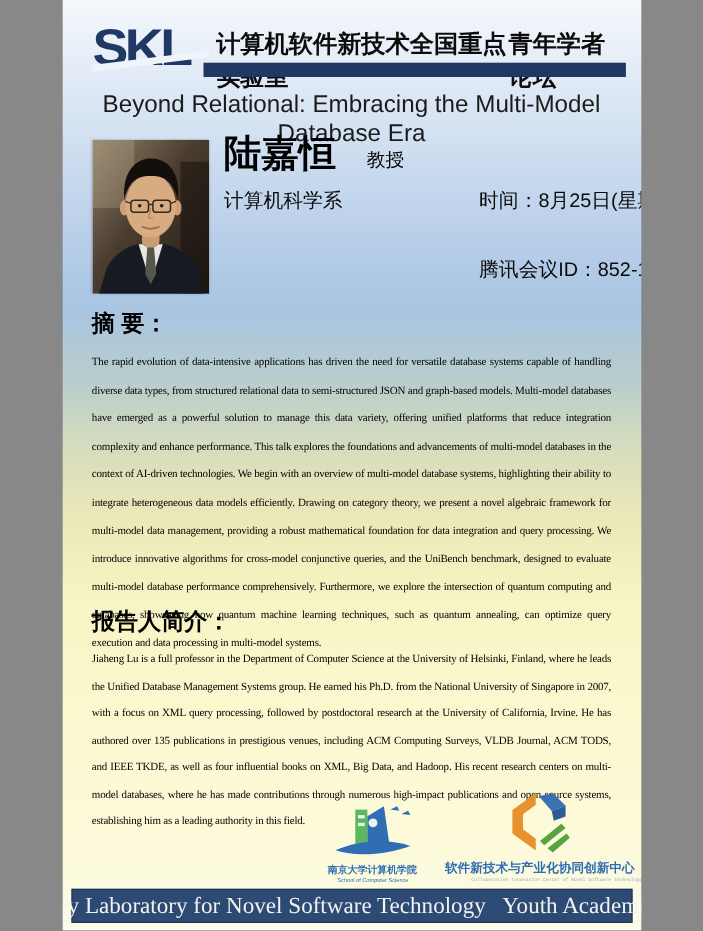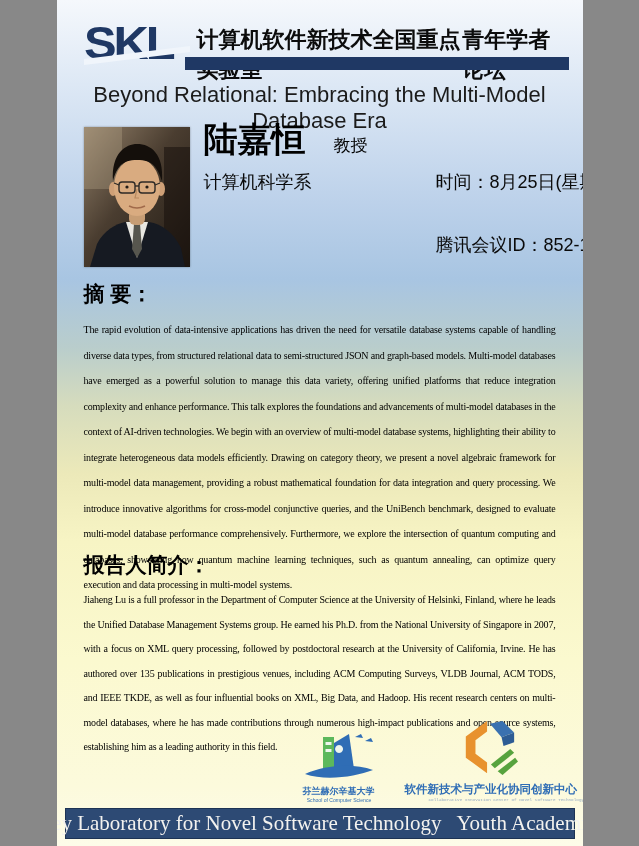--- a/index.html
+++ b/index.html
@@ -141,21 +141,21 @@
       <svg width="80" height="50" viewBox="0 0 80 50" aria-hidden="true">
         <path d="M56,6 l6,-3 l2,4 z" fill="#2f6db5"></path>
         <path d="M66,10 l6,-3 l2,4 z" fill="#2f6db5"></path>
         <rect x="24" y="6" width="11" height="34" fill="#5cb85c"></rect>
         <rect x="26.5" y="11" width="6" height="3" fill="#eef6ee"></rect>
         <rect x="26.5" y="18" width="6" height="3" fill="#eef6ee"></rect>
         <path d="M35,12 L50,3 L55,38 L35,38 Z" fill="#2f6db5"></path>
         <path d="M40,22 a4,4 0 1 1 0.1,0 Z" fill="#eef6ee"></path>
         <path d="M6,43 C26,34 54,32 74,39 C56,46 26,50 6,43 Z" fill="#2f6db5"></path>
       </svg>
-      <div class="logo-cn">芬兰赫尔辛基大学</div>
+      <div class="logo-cn">南京大学计算机学院</div>
       <div class="logo-en">School of Computer Science</div>
     </div>
     <div class="logo-block cic">
       <svg width="58" height="58" viewBox="0 0 60 60" aria-hidden="true">
         <path d="M28,2 L6,18 L6,40 L28,56 L28,45 L16,36 L16,22 L28,13 Z" fill="#e8922e"></path>
         <path d="M31,5 L44,2 L56,14 L43,19 Z" fill="#3a71b0"></path>
         <path d="M43,19 L56,14 L56,24 L45,28 Z" fill="#2d5c94"></path>
         <path d="M32,47 L52,31 L56,35 L36,51 Z" fill="#57a33e"></path>
         <path d="M39,54 L57,40 L60,44 L44,58 Z" fill="#57a33e"></path>
       </svg>

